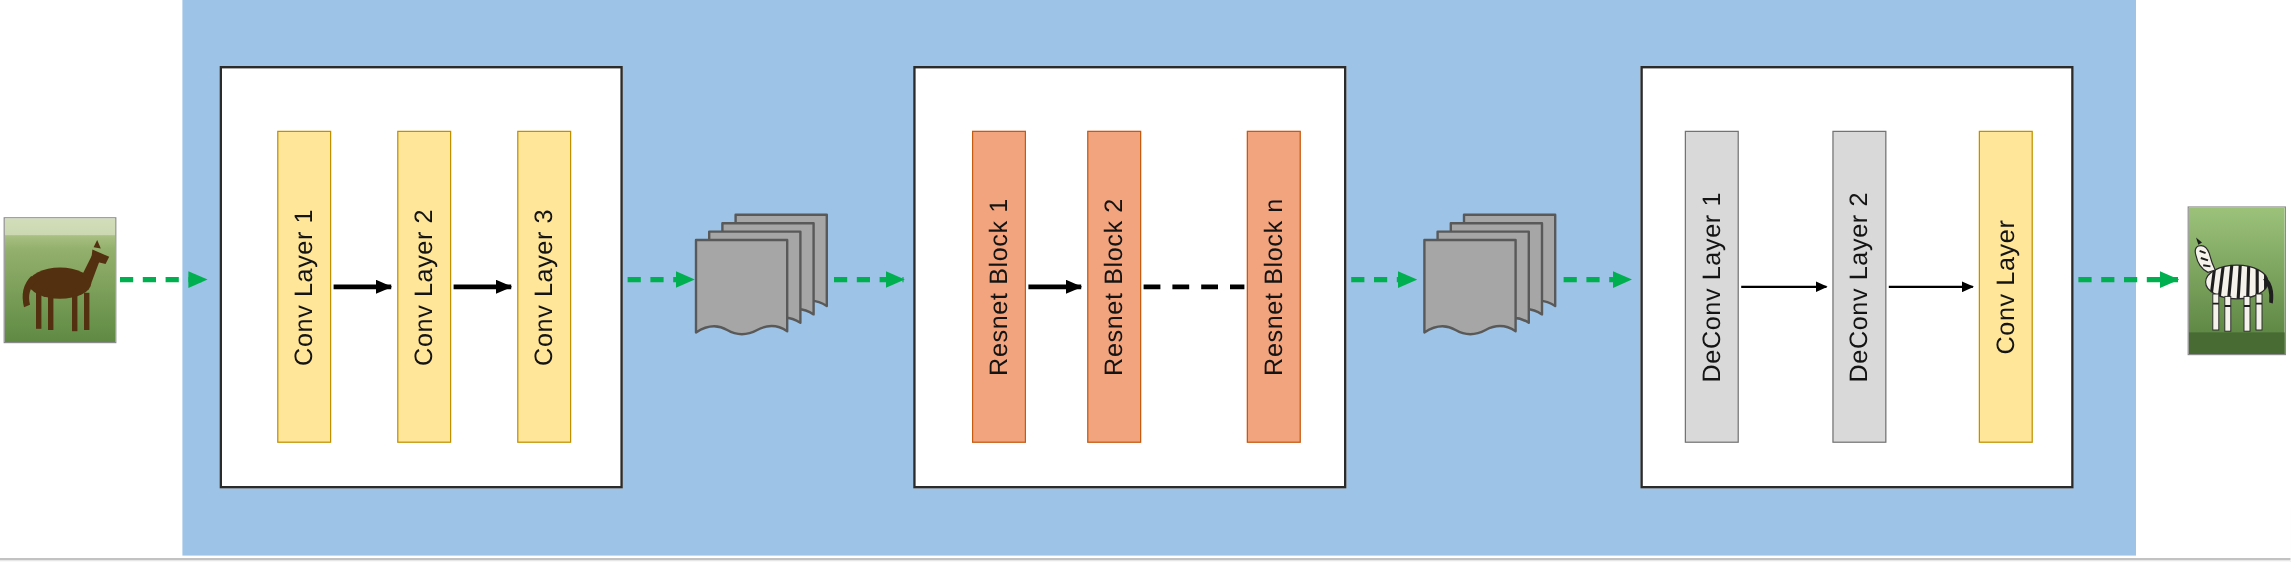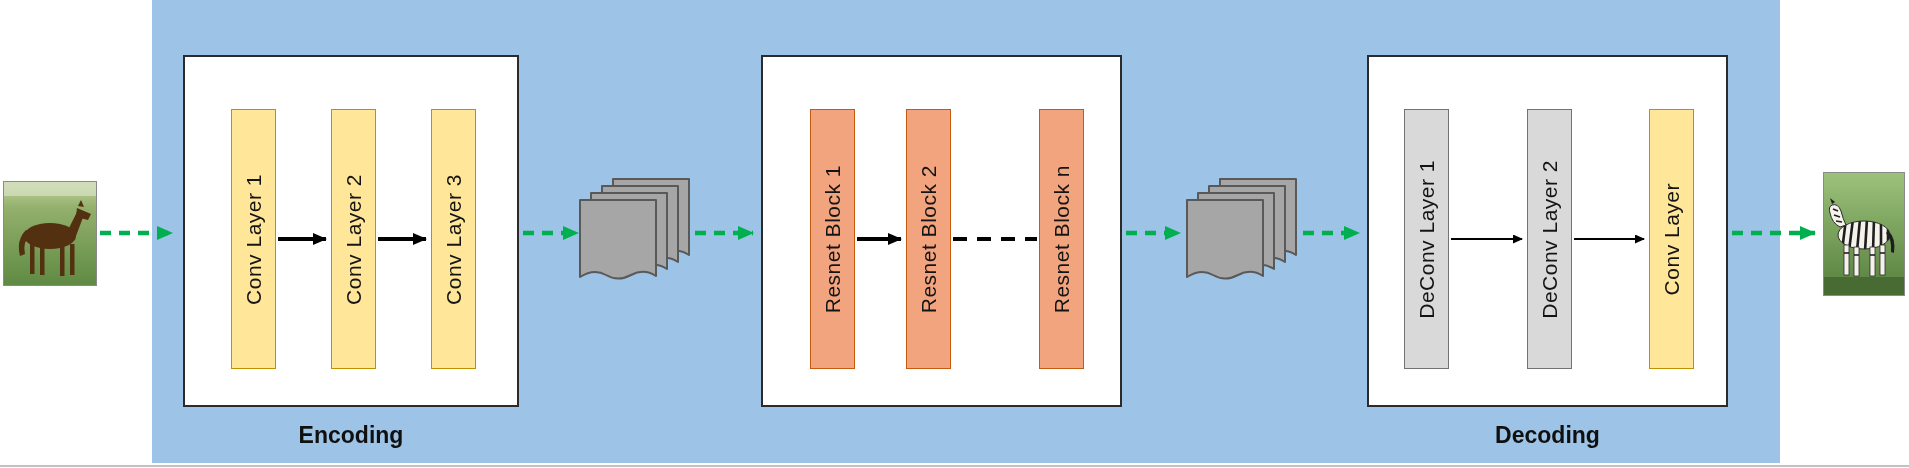--- a/index.html
+++ b/index.html
@@ -122,21 +122,20 @@
       <svg class="inner-arrows">
         <defs>
           <marker id="ah-e" viewBox="0 0 14 12" refX="13" refY="6" markerWidth="14" markerHeight="12" markerUnits="userSpaceOnUse" orient="auto">
             <path d="M0 0 L14 6 L0 12 Z" fill="#000"></path>
           </marker>
         </defs>
         <line x1="93" y1="182" x2="141" y2="182" stroke="#000" stroke-width="4" marker-end="url(#ah-e)"></line>
         <line x1="193" y1="182" x2="241" y2="182" stroke="#000" stroke-width="4" marker-end="url(#ah-e)"></line>
       </svg>
     </div>
-    <div class="section-label">Encoding</div>
   </div>
 
   <div class="feature-stack" style="left:578px;top:176px;">
     <svg width="114" height="114" viewBox="0 0 114 114">
       <g stroke="#595959" stroke-width="2" fill="#A6A6A6" stroke-linejoin="round">
         <path transform="translate(34,2)" d="M1 1 H77 V77 Q65 69 52 76 Q39 83 27 76 Q15 69 1 78 Z"></path>
         <path transform="translate(23,9)" d="M1 1 H77 V77 Q65 69 52 76 Q39 83 27 76 Q15 69 1 78 Z"></path>
         <path transform="translate(12,16)" d="M1 1 H77 V77 Q65 69 52 76 Q39 83 27 76 Q15 69 1 78 Z"></path>
         <path transform="translate(1,23)" d="M1 1 H77 V77 Q65 69 52 76 Q39 83 27 76 Q15 69 1 78 Z"></path>
       </g>
@@ -191,21 +190,20 @@
       <svg class="inner-arrows">
         <defs>
           <marker id="ah-d" viewBox="0 0 10 9" refX="9" refY="4.5" markerWidth="10" markerHeight="9" markerUnits="userSpaceOnUse" orient="auto">
             <path d="M0 0 L10 4.5 L0 9 Z" fill="#000"></path>
           </marker>
         </defs>
         <line x1="82" y1="182" x2="153" y2="182" stroke="#000" stroke-width="1.8" marker-end="url(#ah-d)"></line>
         <line x1="205" y1="182" x2="275" y2="182" stroke="#000" stroke-width="1.8" marker-end="url(#ah-d)"></line>
       </svg>
     </div>
-    <div class="section-label">Decoding</div>
   </div>
 
   <div class="photo" style="left:1823px;top:172px;width:80px;height:122px;" aria-label="zebra photo">
     <svg width="80" height="122" viewBox="0 0 80 122">
       <defs>
         <linearGradient id="zg" x1="0" y1="0" x2="0" y2="1">
           <stop offset="0" stop-color="#9cc27a"></stop>
           <stop offset="1" stop-color="#567f3d"></stop>
         </linearGradient>
         <clipPath id="zbody">

